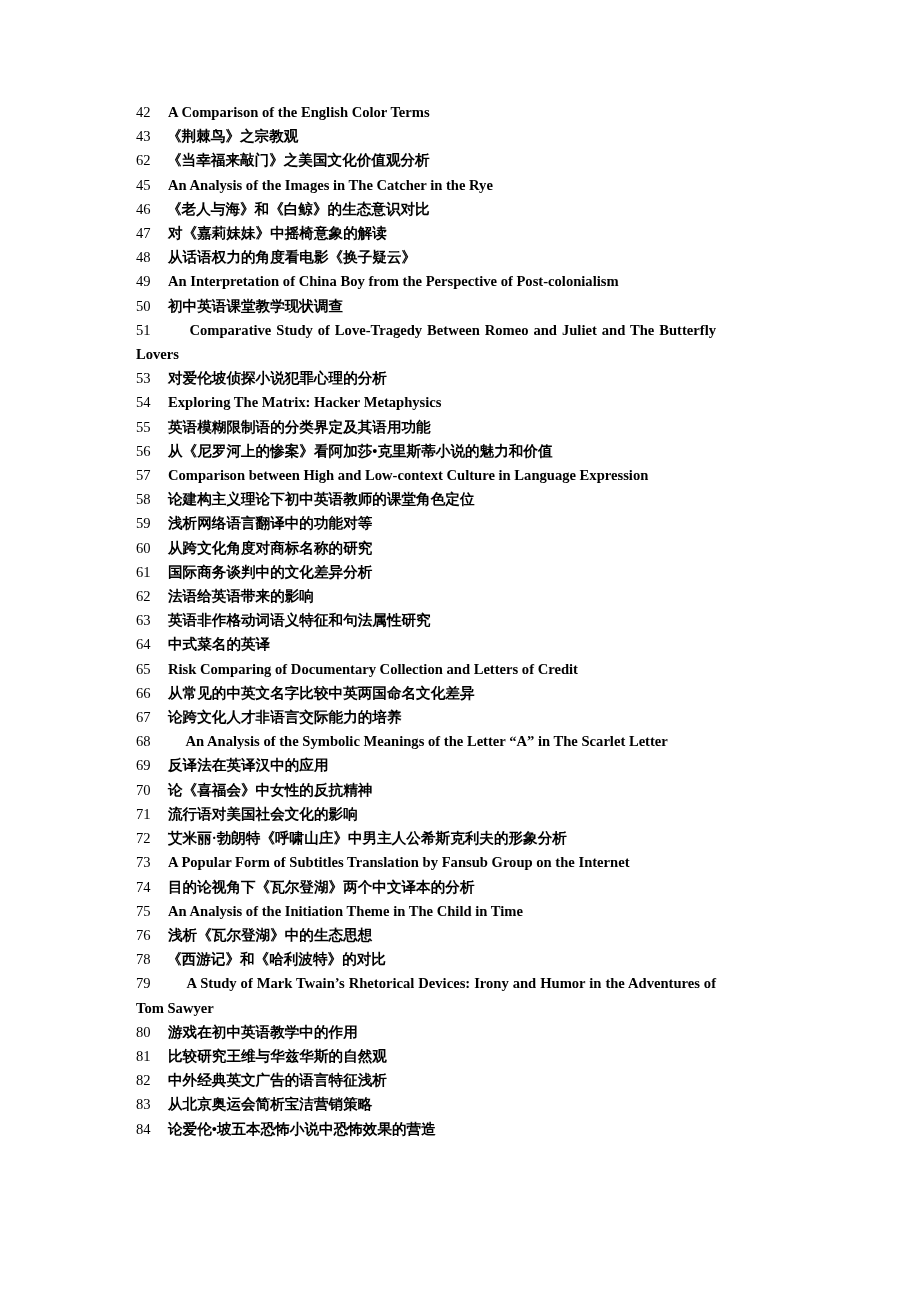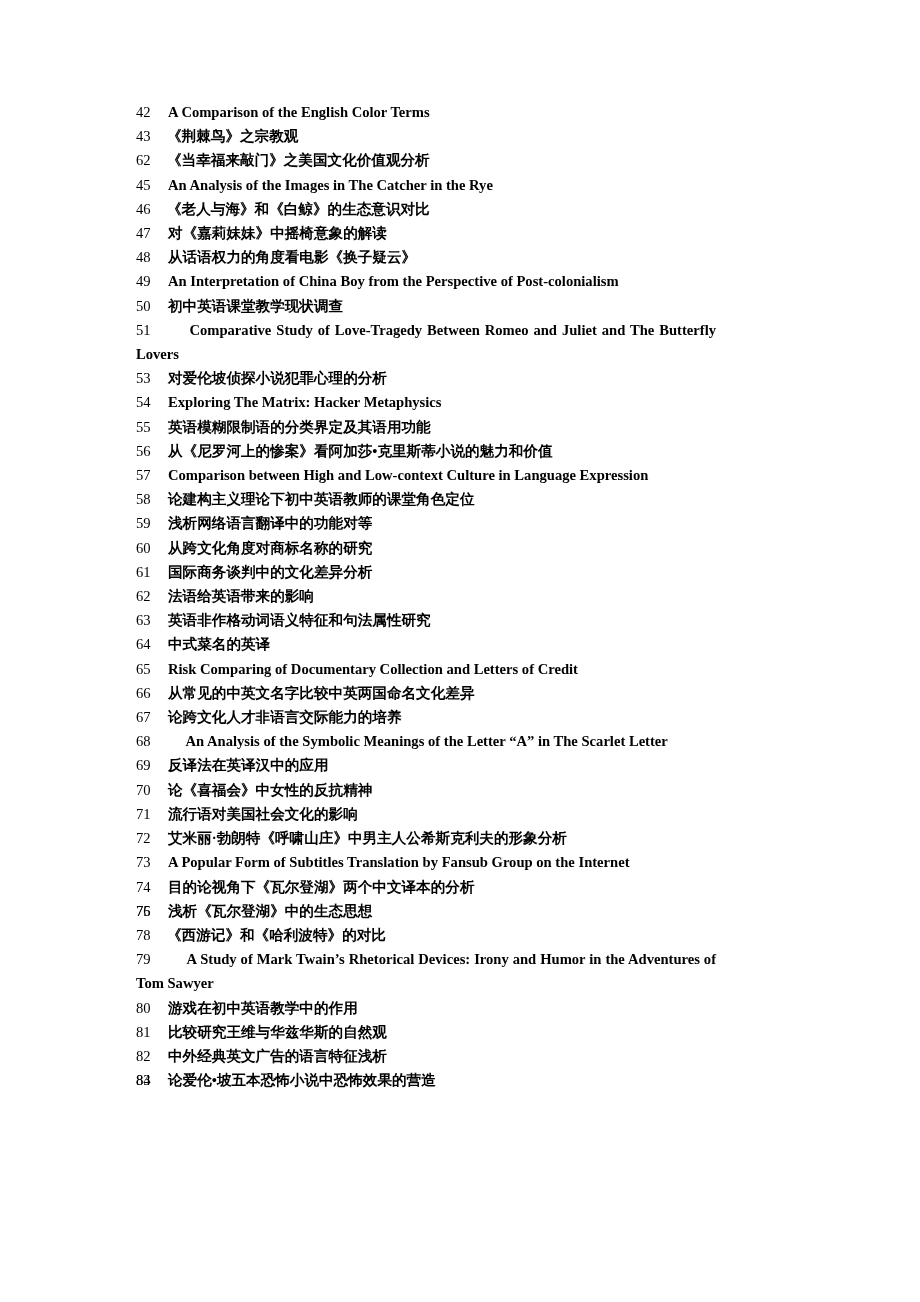--- a/index.html
+++ b/index.html
@@ -96,23 +96,23 @@
       <li class="entry"><span class="num">65</span><span class="title">Risk Comparing of Documentary Collection and Letters of Credit</span></li>
       <li class="entry"><span class="num">66</span><span class="title">从常见的中英文名字比较中英两国命名文化差异</span></li>
       <li class="entry"><span class="num">67</span><span class="title">论跨文化人才非语言交际能力的培养</span></li>
       <li class="entry wrap"><span class="num">68</span>&nbsp;&nbsp;&nbsp;<span class="title">An Analysis of the Symbolic Meanings of the Letter “A” in The Scarlet Letter</span></li>
       <li class="entry"><span class="num">69</span><span class="title">反译法在英译汉中的应用</span></li>
       <li class="entry"><span class="num">70</span><span class="title">论《喜福会》中女性的反抗精神</span></li>
       <li class="entry"><span class="num">71</span><span class="title">流行语对美国社会文化的影响</span></li>
       <li class="entry"><span class="num">72</span><span class="title">艾米丽·勃朗特《呼啸山庄》中男主人公希斯克利夫的形象分析</span></li>
       <li class="entry"><span class="num">73</span><span class="title">A Popular Form of Subtitles Translation by Fansub Group on the Internet</span></li>
       <li class="entry"><span class="num">74</span><span class="title">目的论视角下《瓦尔登湖》两个中文译本的分析</span></li>
-      <li class="entry"><span class="num">75</span></li>
+      <li class="entry"><span class="num">75</span><span class="title">An Analysis of the Initiation Theme in The Child in Time</span></li>
       <li class="entry"><span class="num">76</span><span class="title">浅析《瓦尔登湖》中的生态思想</span></li>
       <li class="entry"><span class="num">78</span><span class="title bracket-lead">《西游记》和《哈利波特》的对比</span></li>
       <li class="entry wrap"><span class="num">79</span>&nbsp;&nbsp;&nbsp;<span class="title">A Study of Mark Twain’s Rhetorical Devices: Irony and Humor in the Adventures of Tom Sawyer</span></li>
       <li class="entry"><span class="num">80</span><span class="title">游戏在初中英语教学中的作用</span></li>
       <li class="entry"><span class="num">81</span><span class="title">比较研究王维与华兹华斯的自然观</span></li>
       <li class="entry"><span class="num">82</span><span class="title">中外经典英文广告的语言特征浅析</span></li>
-      <li class="entry"><span class="num">83</span></li>
+      <li class="entry"><span class="num">83</span><span class="title">从北京奥运会简析宝洁营销策略</span></li>
       <li class="entry"><span class="num">84</span><span class="title">论爱伦•坡五本恐怖小说中恐怖效果的营造</span></li>
     </ol>
 </div>
 
 </body></html>

